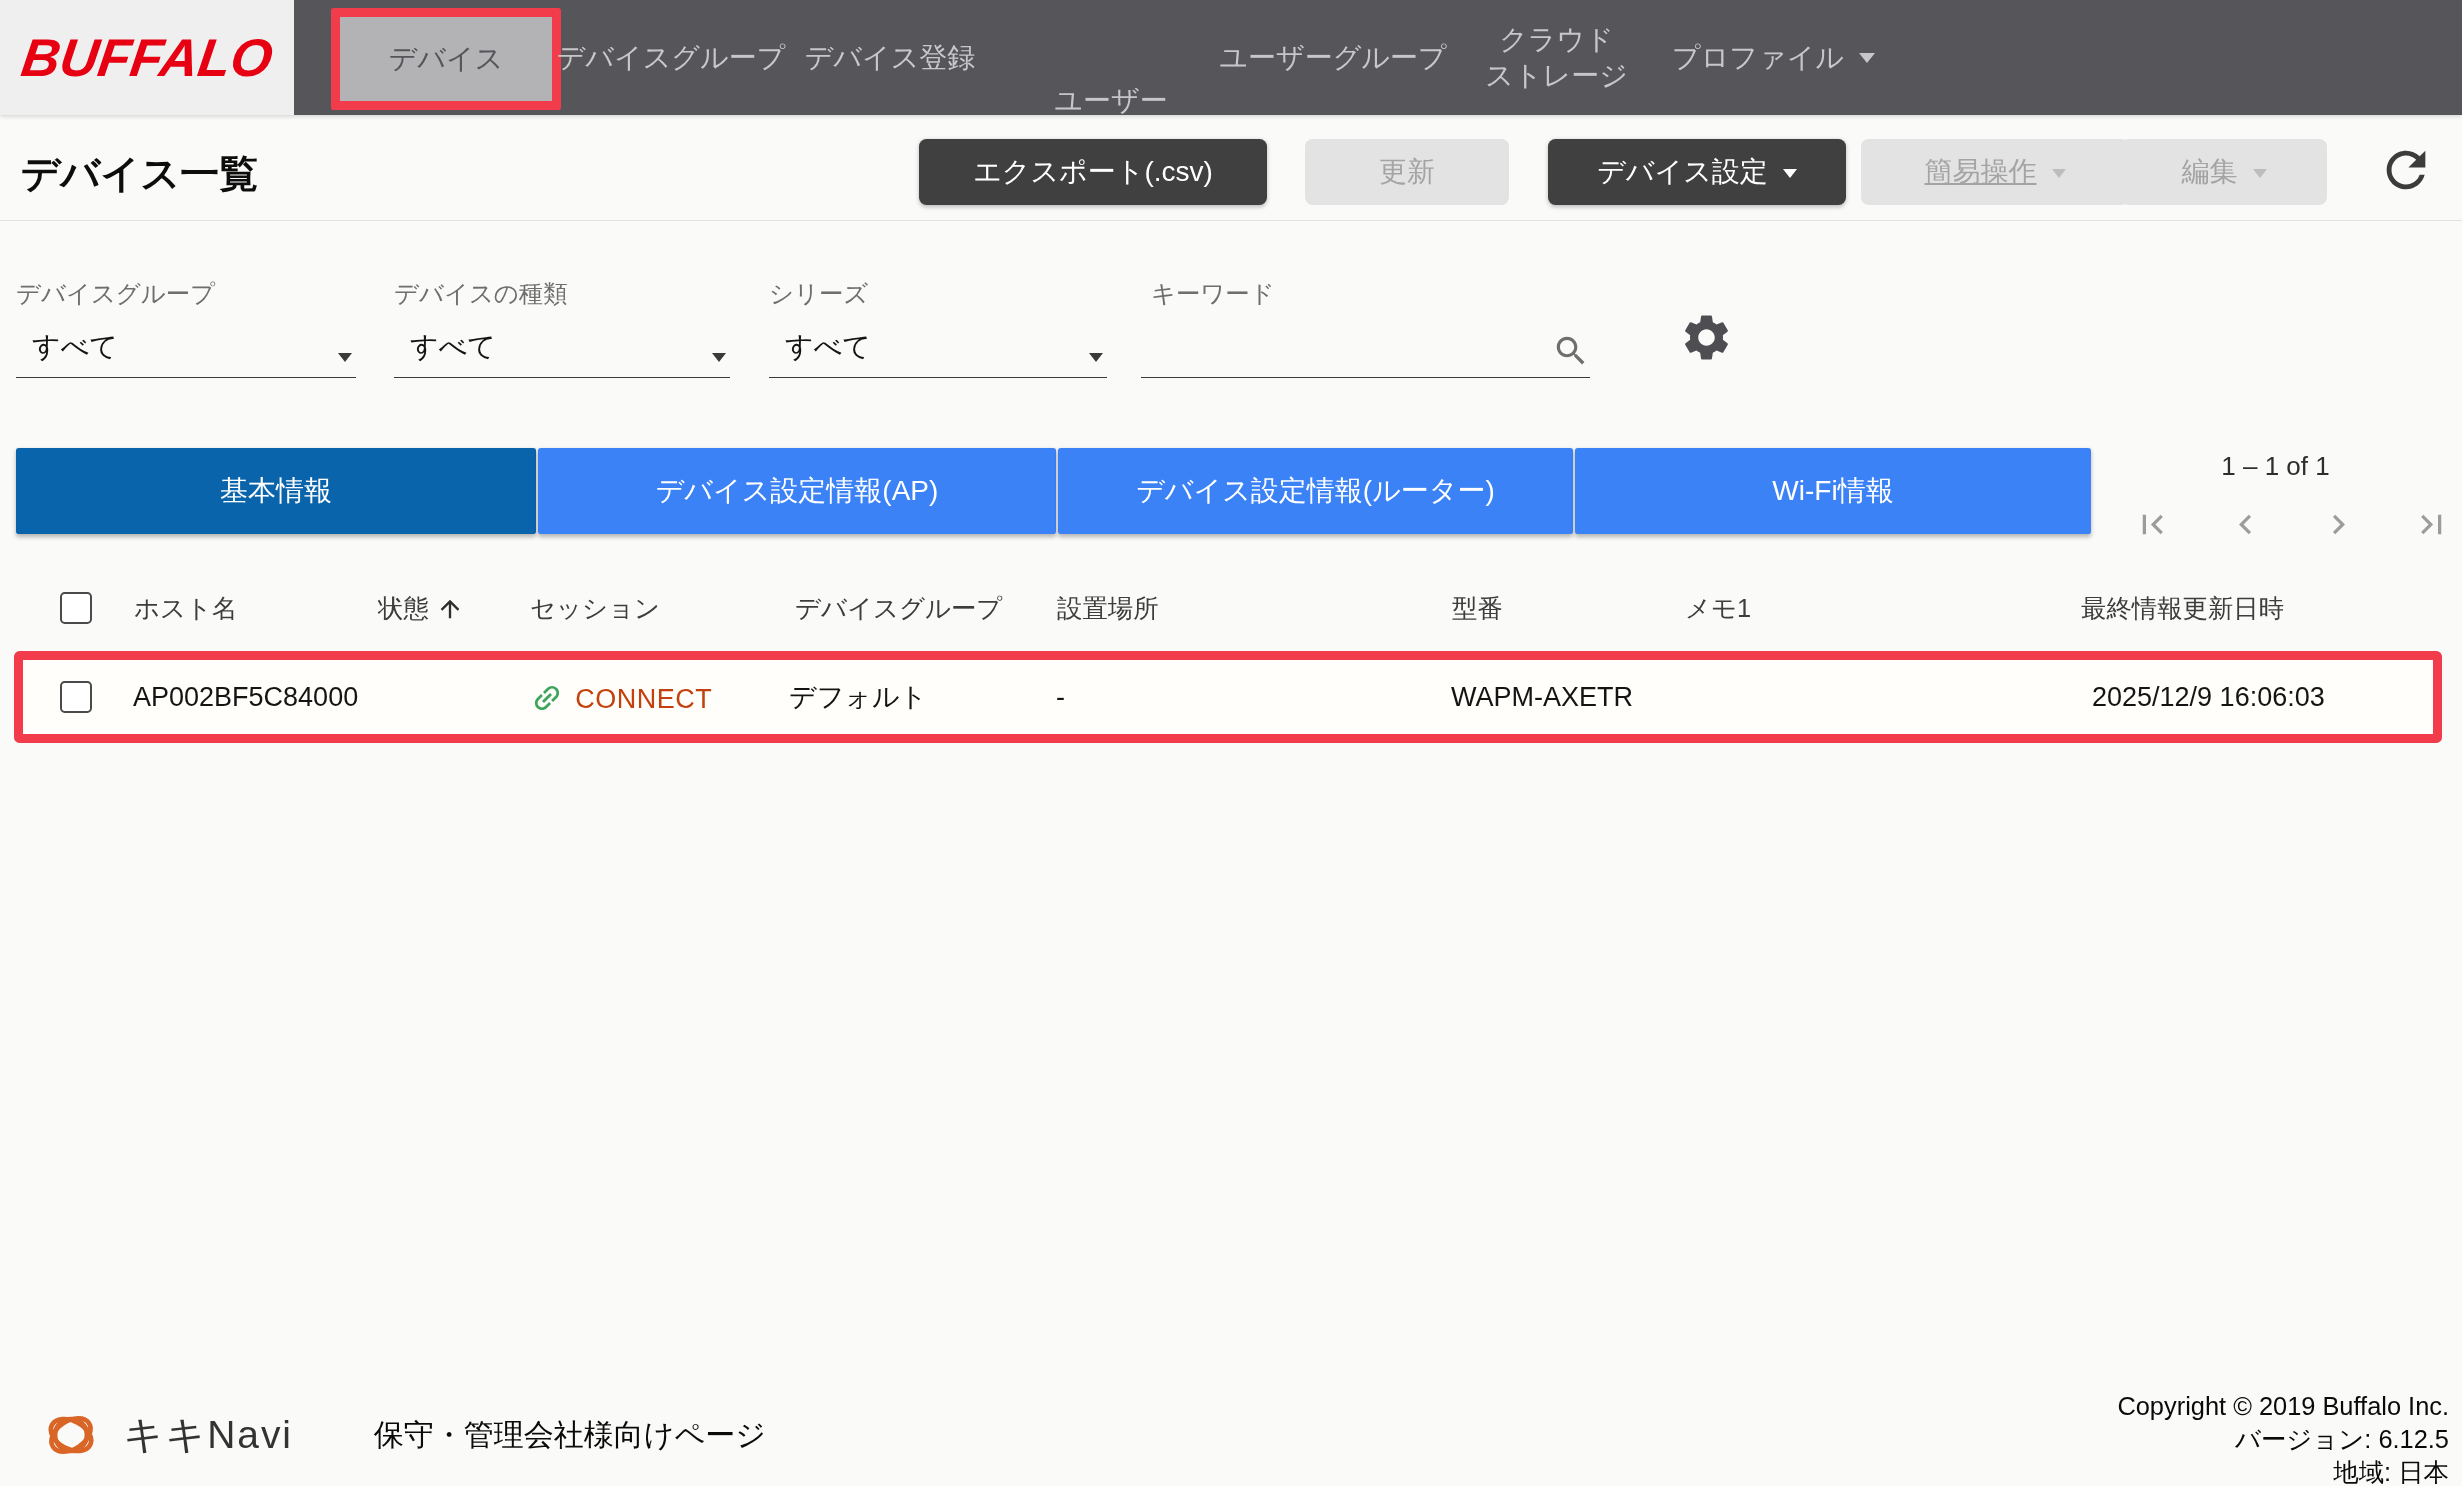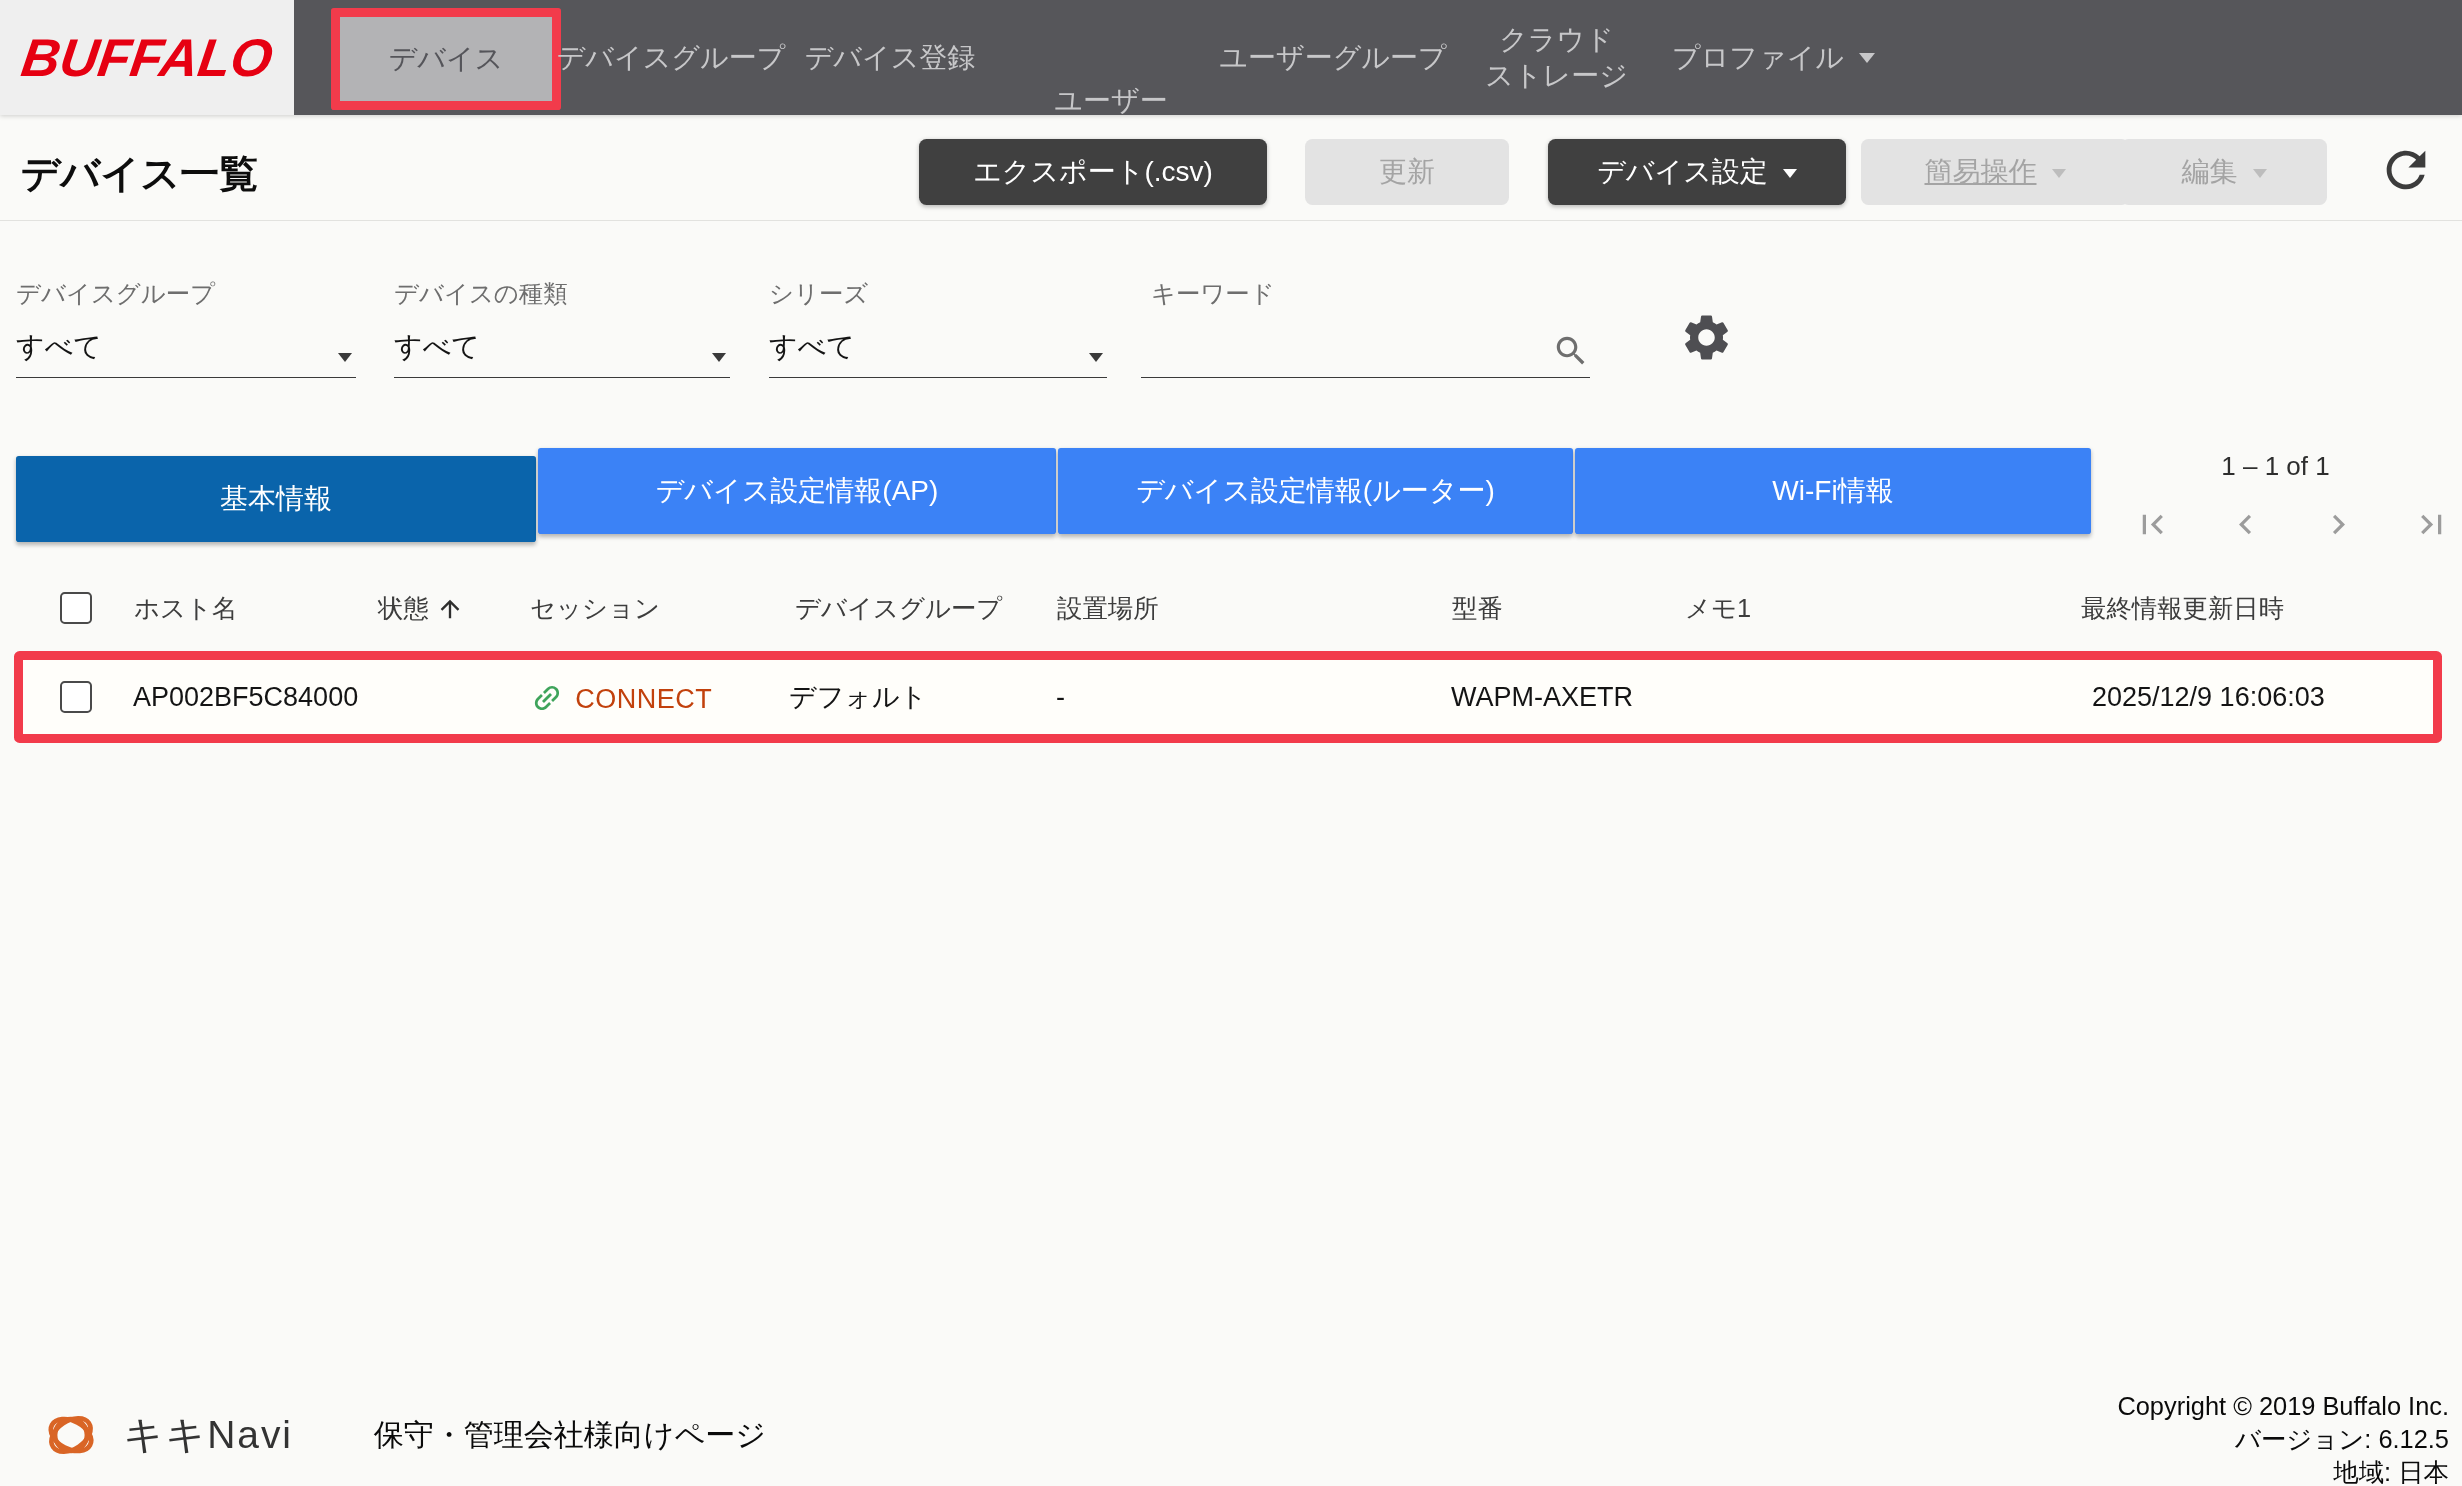--- a/index.html
+++ b/index.html
@@ -26,30 +26,30 @@
   .page-title { position:absolute; left:20.7px; top:32px; font-size:39px; font-weight:700; color:#0d0d0d; }
   .btn { position:absolute; top:23.5px; height:66px; border-radius:7.5px; display:flex; align-items:center; justify-content:center; gap:15px; font-size:28px; cursor:pointer; border:none; }
   .btn-blue { background:#404040; color:#fff; box-shadow:0 1.9px 4.7px rgba(0,0,0,.25); }
   .btn-gray { background:#E3E3E3; color:#A4A4A4; }
   .btn .caret { border-left-width:7.5px; border-right-width:7.5px; border-top-width:9.4px; margin-top:3.8px; }
   .icon-btn { position:absolute; cursor:pointer; }
 
   
   .filter-label { position:absolute; top:278px; font-size:24.4px; color:#6E6E6E; }
   .select-field { position:absolute; top:320px; height:58px; border-bottom:1.9px solid #3a3a3a; cursor:pointer; }
-  .select-value { position:absolute; left:0; bottom:11.3px; font-size:28px; color:#141414; }
+  .select-value { position:absolute; left:16px; bottom:11.3px; font-size:28px; color:#141414; }
   .select-caret { position:absolute; right:3.8px; bottom:15px; width:0; height:0; border-left:7.5px solid transparent; border-right:7.5px solid transparent; border-top:9.4px solid #3a3a3a; }
   .keyword-field { position:absolute; top:320px; left:1141px; width:449px; height:58px; border-bottom:1.9px solid #3a3a3a; }
   .keyword-input { position:absolute; left:0; bottom:3.8px; width:404px; height:41px; border:none; background:transparent; font-size:28px; outline:none; font-family:inherit; }
   .search-ic { position:absolute; right:0; bottom:7.5px; }
 
   
   .tab { position:absolute; top:448px; height:86px; color:#fff; font-size:28px; display:flex; align-items:center; justify-content:center; cursor:pointer; box-shadow:0 2.8px 4.7px rgba(0,0,0,.28); border-radius:2.8px; }
   .tab-inactive { background:#3b82f6; }
-  .tab-active { background:#0A64AB;margin-top:8px; }
+  .tab-active { background:#0A64AB; }
 
   
   .pg-range { position:absolute; top:451px; left:2172px; width:207px; text-align:center; font-size:26px; color:#2e2e2e; }
   .pg-arrows { position:absolute; top:504px; left:2132px; width:320px; display:flex; justify-content:space-between; }
   .pg-btn { width:41px; height:41px; display:flex; align-items:center; justify-content:center; cursor:pointer; }
 
   
   .th { position:absolute; top:590px; font-size:25.4px; color:#3D3D3D; white-space:nowrap; display:flex; align-items:center; gap:7.5px; height:38px; }
   .checkbox { position:absolute; width:32px; height:32px; border:2.8px solid #4A4A4A; border-radius:4.7px; background:#fff; cursor:pointer; }
   .row-box { position:absolute; top:651px; left:14px; width:2428px; height:92px; border:9.4px solid #F23B4B; border-radius:5.6px; background:#FFFEFA; cursor:pointer; }

